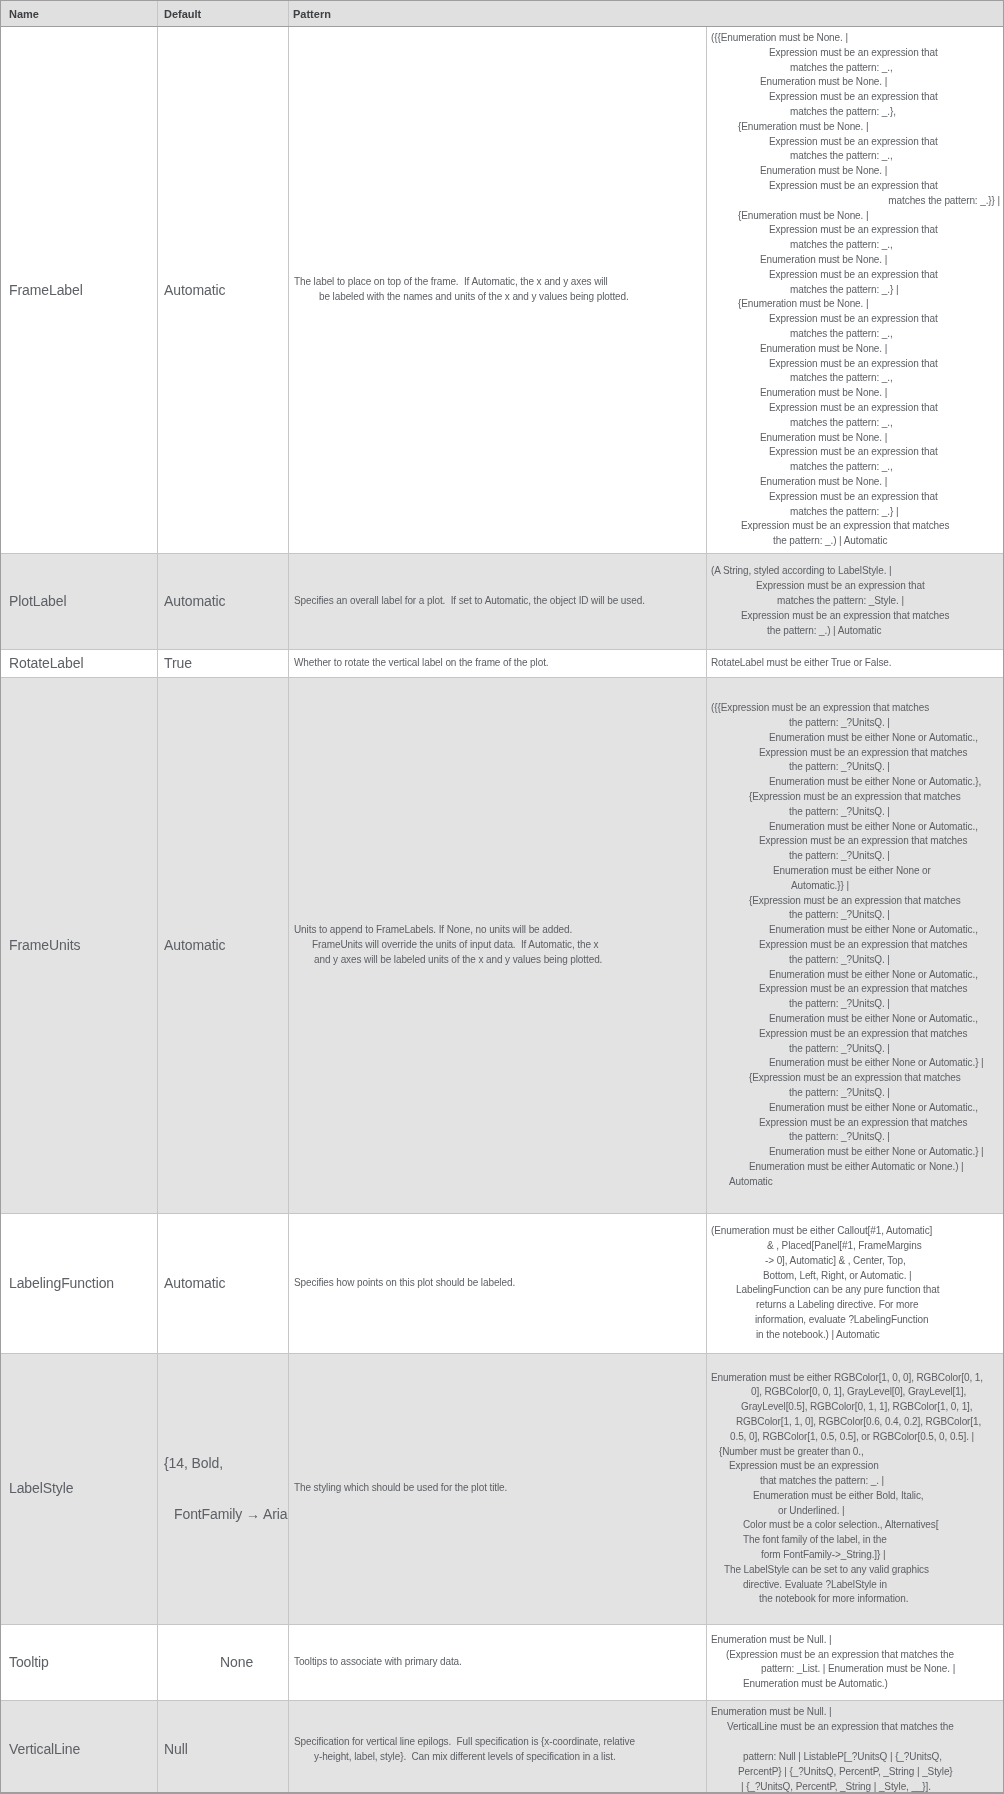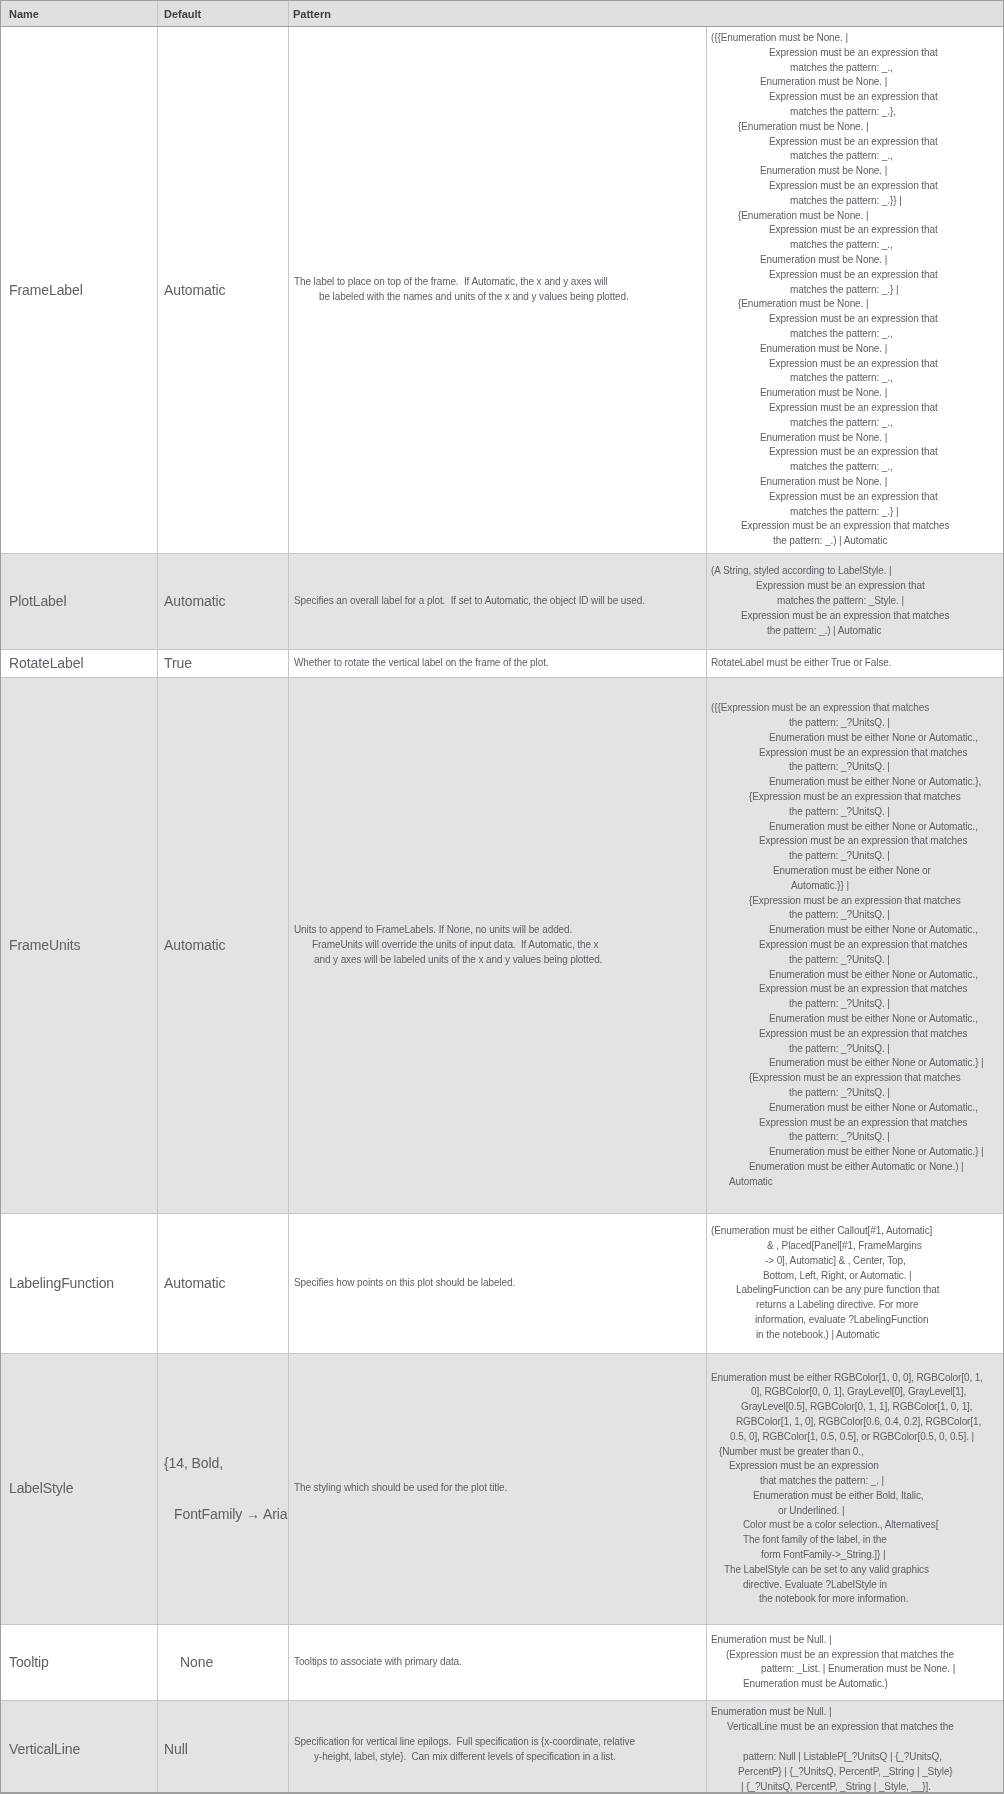--- a/index.html
+++ b/index.html
@@ -52,21 +52,21 @@
           <div class="line" style="padding-left: 58px;">Expression must be an expression that</div>
           <div class="line" style="padding-left: 79px;">matches the pattern: _.,</div>
           <div class="line" style="padding-left: 49px;">Enumeration must be None. |</div>
           <div class="line" style="padding-left: 58px;">Expression must be an expression that</div>
           <div class="line" style="padding-left: 79px;">matches the pattern: _.},</div>
           <div class="line" style="padding-left: 27px;">{Enumeration must be None. |</div>
           <div class="line" style="padding-left: 58px;">Expression must be an expression that</div>
           <div class="line" style="padding-left: 79px;">matches the pattern: _.,</div>
           <div class="line" style="padding-left: 49px;">Enumeration must be None. |</div>
           <div class="line" style="padding-left: 58px;">Expression must be an expression that</div>
-          <div class="line" style="padding-left: 79px;">matches the pattern: _.}} |</div>
+          <div class="line" style="padding-left: 79px; text-align: right;">matches the pattern: _.}} |</div>
           <div class="line" style="padding-left: 27px;">{Enumeration must be None. |</div>
           <div class="line" style="padding-left: 58px;">Expression must be an expression that</div>
           <div class="line" style="padding-left: 79px;">matches the pattern: _.,</div>
           <div class="line" style="padding-left: 49px;">Enumeration must be None. |</div>
           <div class="line" style="padding-left: 58px;">Expression must be an expression that</div>
           <div class="line" style="padding-left: 79px;">matches the pattern: _.} |</div>
           <div class="line" style="padding-left: 27px;">{Enumeration must be None. |</div>
           <div class="line" style="padding-left: 58px;">Expression must be an expression that</div>
           <div class="line" style="padding-left: 79px;">matches the pattern: _.,</div>
           <div class="line" style="padding-left: 49px;">Enumeration must be None. |</div>
@@ -214,21 +214,21 @@
           <div class="line" style="padding-left: 13px;">The LabelStyle can be set to any valid graphics</div>
           <div class="line" style="padding-left: 32px;">directive. Evaluate ?LabelStyle in</div>
           <div class="line" style="padding-left: 48px;">the notebook for more information.</div>
         </div>
       </div>
       <div class="row" style="min-height: 76px;">
         <div class="cell name-col">
           <div class="line" style="padding-left: 0px;">Tooltip</div>
         </div>
         <div class="cell default-col">
-          <div class="line" style="padding-left: 16px;">None</div>
+          <div class="line" style="padding-left: 16px; margin-left: 40px;">None</div>
         </div>
         <div class="cell desc-col">
           <div class="line" style="padding-left: 0px;">Tooltips to associate with primary data.</div>
         </div>
         <div class="cell pattern-col">
           <div class="line" style="padding-left: 0px;">Enumeration must be Null. |</div>
           <div class="line" style="padding-left: 15px;">(Expression must be an expression that matches the</div>
           <div class="line" style="padding-left: 50px;">pattern: _List. | Enumeration must be None. |</div>
           <div class="line" style="padding-left: 32px;">Enumeration must be Automatic.)</div>
         </div>

